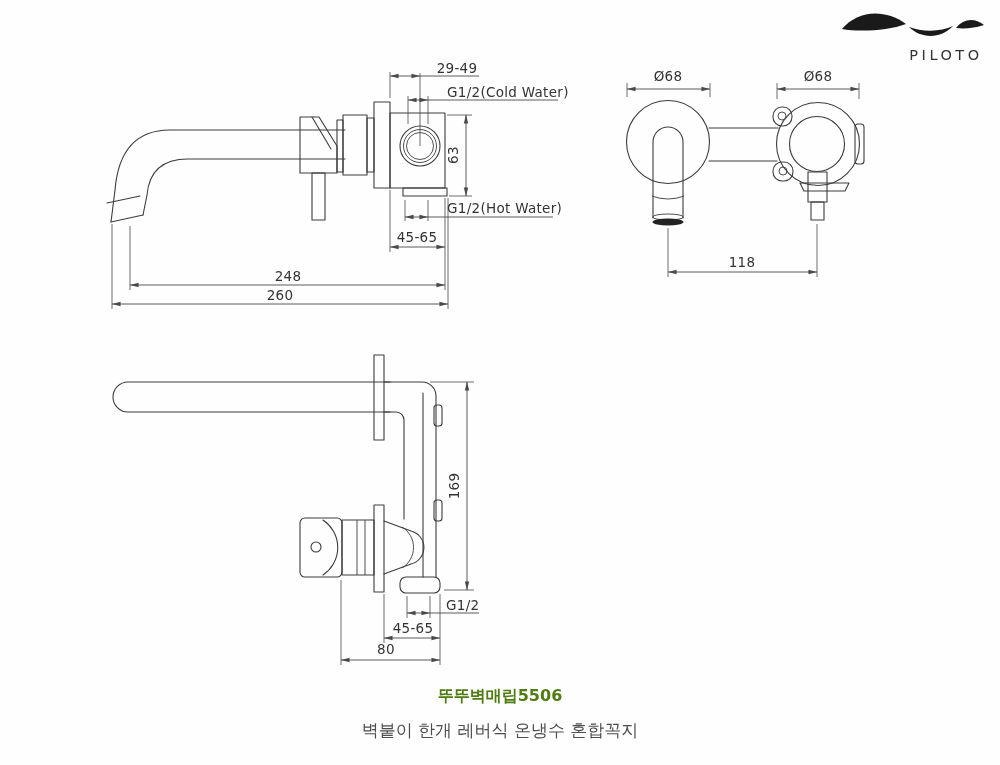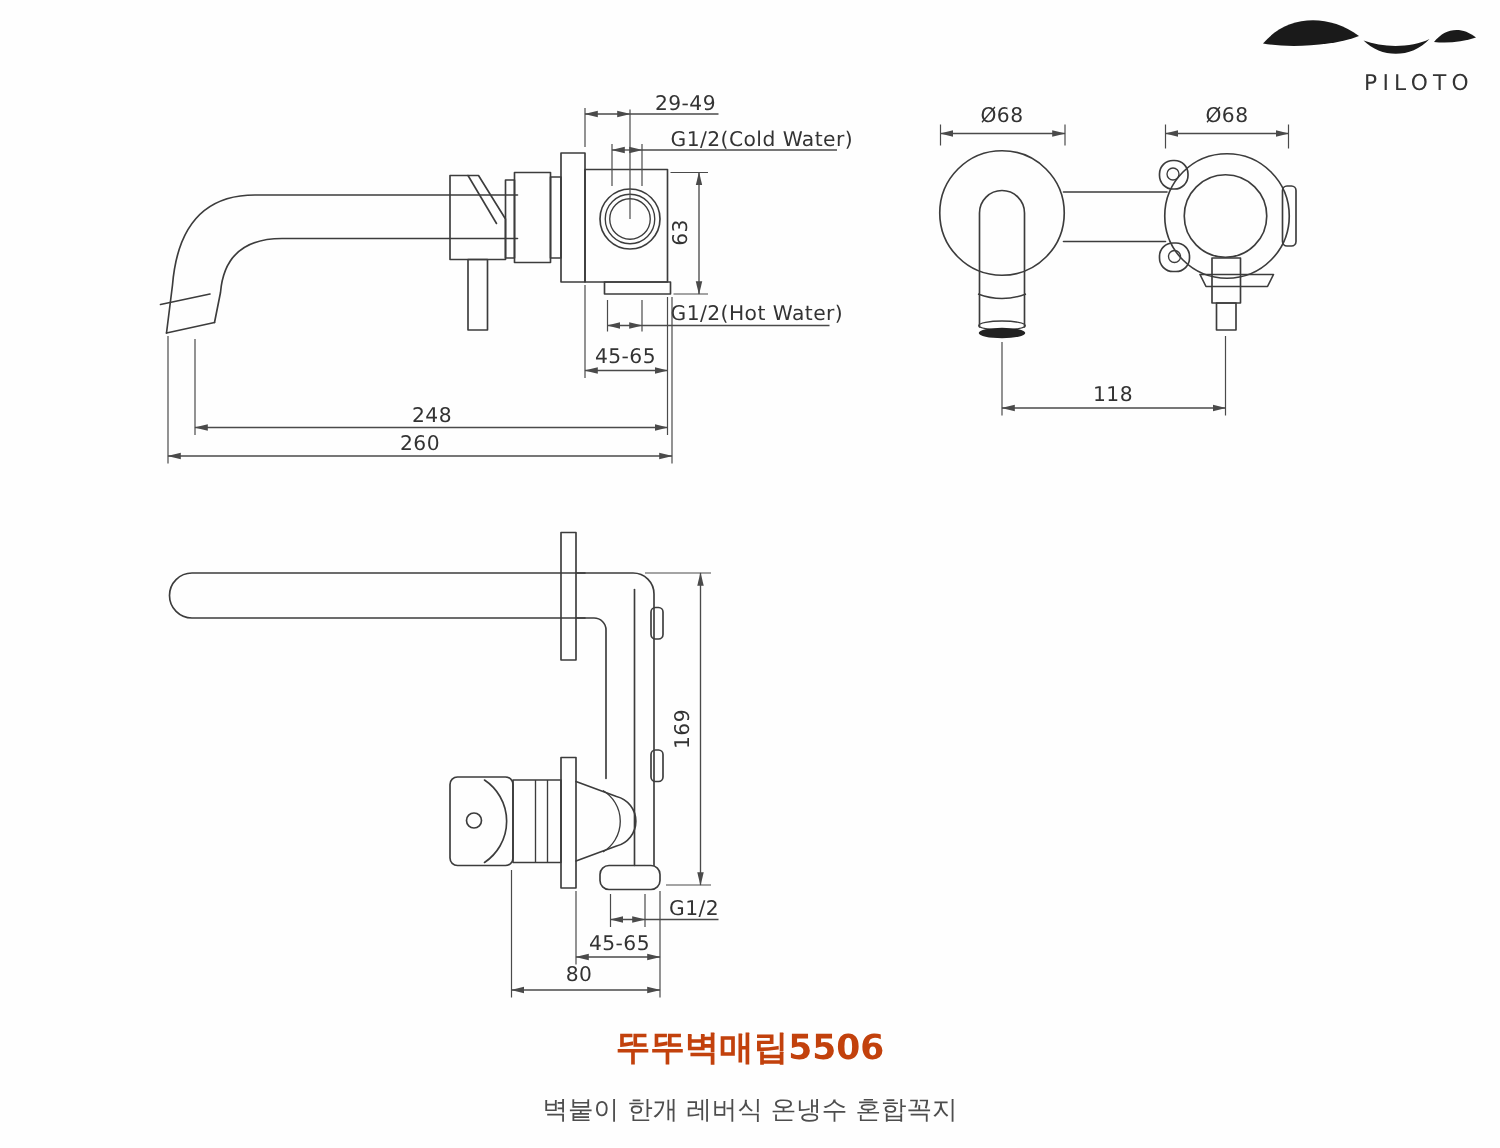--- a/index.html
+++ b/index.html
@@ -7,21 +7,21 @@
         font-family:"DejaVu Sans","Liberation Sans",sans-serif;}
   svg{position:absolute;left:0;top:0;}
   .o{fill:none;stroke:#3c3c3c;stroke-width:1.1;stroke-linejoin:round;stroke-linecap:round;}
   .thin{fill:none;stroke:#3c3c3c;stroke-width:0.9;}
   .ext{fill:none;stroke:#4a4a4a;stroke-width:0.8;}
   .dim{fill:none;stroke:#4a4a4a;stroke-width:0.9;}
   .dark{fill:#222;stroke:none;}
   text.d{font:13.5px "DejaVu Sans","Liberation Sans",sans-serif;fill:#333;letter-spacing:0.3px;}
   text.logo-t{font:14.5px "DejaVu Sans","Liberation Sans",sans-serif;fill:#333;letter-spacing:3.5px;}
   .titleblock{position:absolute;left:0;top:686px;width:1000px;text-align:center;}
-  .title{font-size:23px;font-weight:bold;color:#c2410c;line-height:1.2;}
+  .title{font-size:16px;font-weight:bold;color:#4d7c0f;line-height:1.2;}
   .subtitle{font-size:17px;color:#4d4d4d;margin-top:14px;}
 </style>
 </head>
 <body>
 
 <div class="page">
 <svg width="1000" height="765" viewBox="0 0 1000 765">
   <defs>
     <marker id="ar" viewBox="0 0 10 6" refX="9.5" refY="3" markerWidth="10" markerHeight="6" orient="auto-start-reverse">
       <path d="M0,0.6 L10,3 L0,5.4 Z" fill="#4a4a4a"></path>

